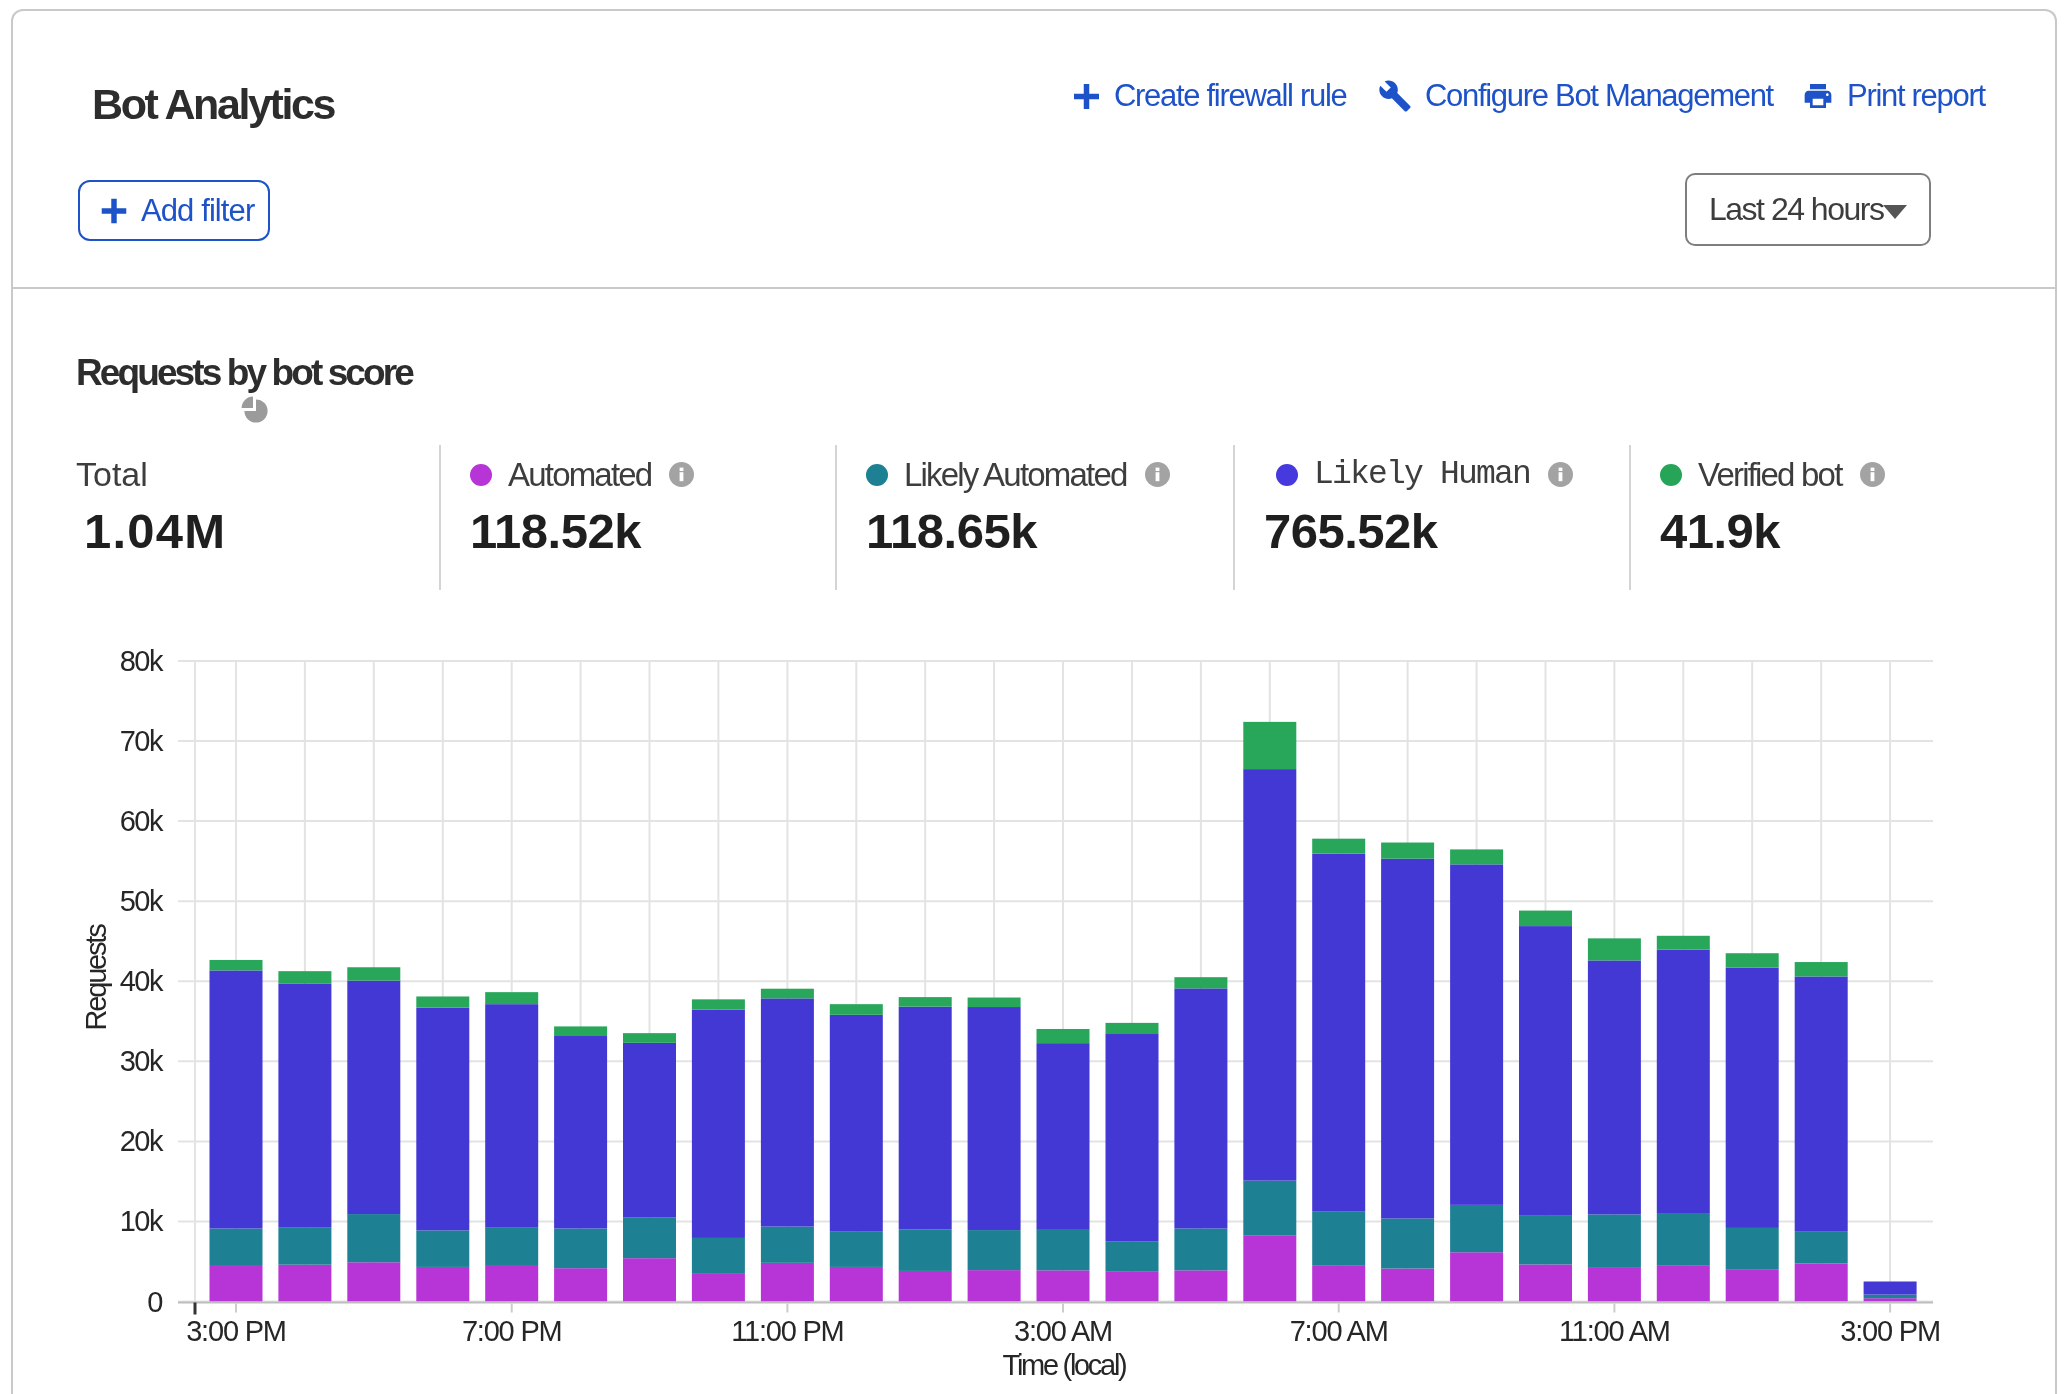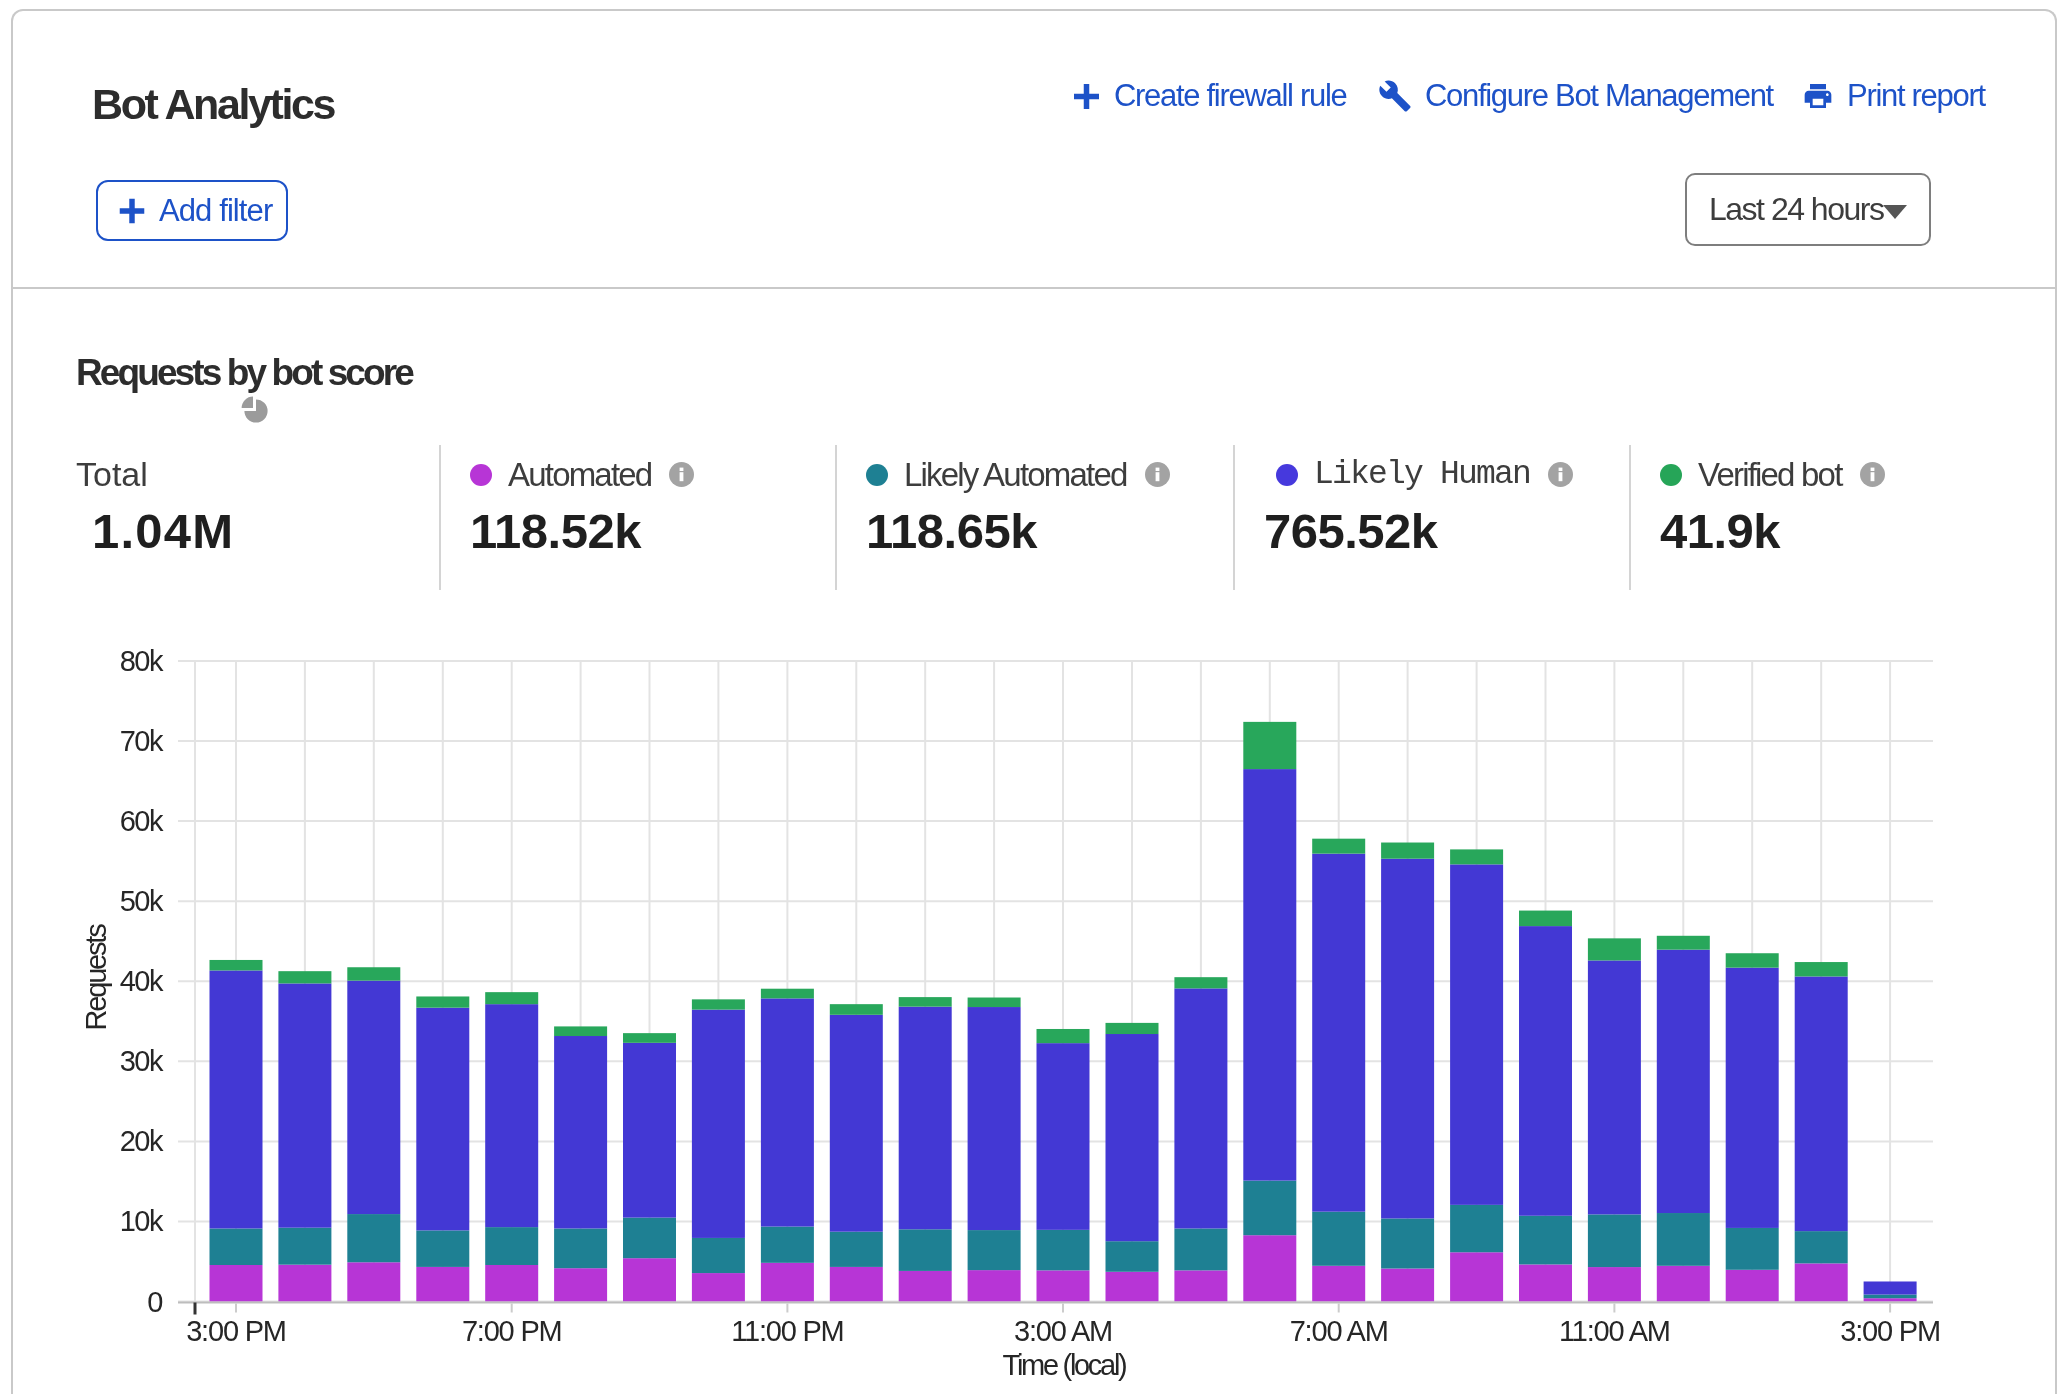--- a/index.html
+++ b/index.html
@@ -6,21 +6,21 @@
   html,body { width:2070px; height:1394px; background:#fff; overflow:hidden;
     font-family:"Liberation Sans", sans-serif; }
   .abs { position:absolute; }
   #card { left:11px; top:9px; width:2046px; height:1420px;
     border:2px solid #c9c9c9; border-radius:12px; border-bottom:none; }
   #divider { left:11px; top:287px; width:2046px; height:2px; background:#c9c9c9; }
   #title { left:76px; top:80px; font-size:43px; font-weight:700; color:#2d2d2d; letter-spacing:-2.4px;margin-left:16px; }
   .link { display:flex; align-items:center; height:40px; top:76px; color:#1d52c8;
     font-size:31px; letter-spacing:-1.3px; white-space:nowrap; }
   .link svg { flex:0 0 auto; }
-  #btn { left:96px; top:180px; width:192px; height:61px; border:2.5px solid #1d52c8;
+  #btn { left:78px; top:180px; width:192px; height:61px; border:2.5px solid #1d52c8;
     border-radius:12px; display:flex; align-items:center; padding-left:19px; }
   #btn span.txt { color:#1d52c8; font-size:31px; letter-spacing:-0.9px; margin-left:12px; }
   #dd { left:1685px; top:173px; width:246px; height:73px; border:2px solid #7e7e7e;
     border-radius:10px; display:flex; align-items:center; }
   #dd .txt { margin-left:22px; font-size:32px; letter-spacing:-1.5px; color:#3d3d3d; }
   #dd .caret { position:absolute; right:22px; top:30px; width:0; height:0;
     border-left:12px solid transparent; border-right:12px solid transparent;
     border-top:14px solid #555; }
   #sechead { left:76px; top:352px; display:flex; align-items:center;flex-direction:column; }
   #sechead .t { font-size:37px; font-weight:700; color:#2d2d2d; letter-spacing:-2.9px; }
@@ -74,21 +74,21 @@
   <span class="t">Requests by bot score</span>
   <svg width="34" height="34" viewBox="0 0 34 34" style="margin-left:21px;">
     <path d="M19 17 V5.4 A11.6 11.6 0 1 1 7.4 17 Z" fill="#9b9b9b"></path>
     <path d="M16 14 V2.6 A11.5 11.5 0 0 0 4.6 14 Z" fill="#9b9b9b"></path>
   </svg>
 </div>
 
 <div class="abs statlabel" style="left:76px; top:458px; font-size:34px; letter-spacing:0;">
     <span>Total</span>
   </div>
-<div class="stat-val" style="left:92px; top:503px; letter-spacing:1.2px;">1.04M</div>
+<div class="stat-val" style="left:84px; top:503px; letter-spacing:1.2px;">1.04M</div>
 <div class="abs statlabel" style="left:470px; top:458px;">
     <span class="dot" style="background:#b735d6;"></span>
     <span>Automated</span>
     <svg class="info" width="25" height="25" viewBox="0 0 25 25">
       <circle cx="12.5" cy="12.5" r="12.5" fill="#a3a3a3"></circle>
       <rect x="10.6" y="10.2" width="3.8" height="9" fill="#fff"></rect>
       <rect x="10.6" y="5.6" width="3.8" height="3.4" fill="#fff"></rect>
     </svg>
   </div>
 <div class="stat-val" style="left:470px; top:503px;">118.52k</div>

